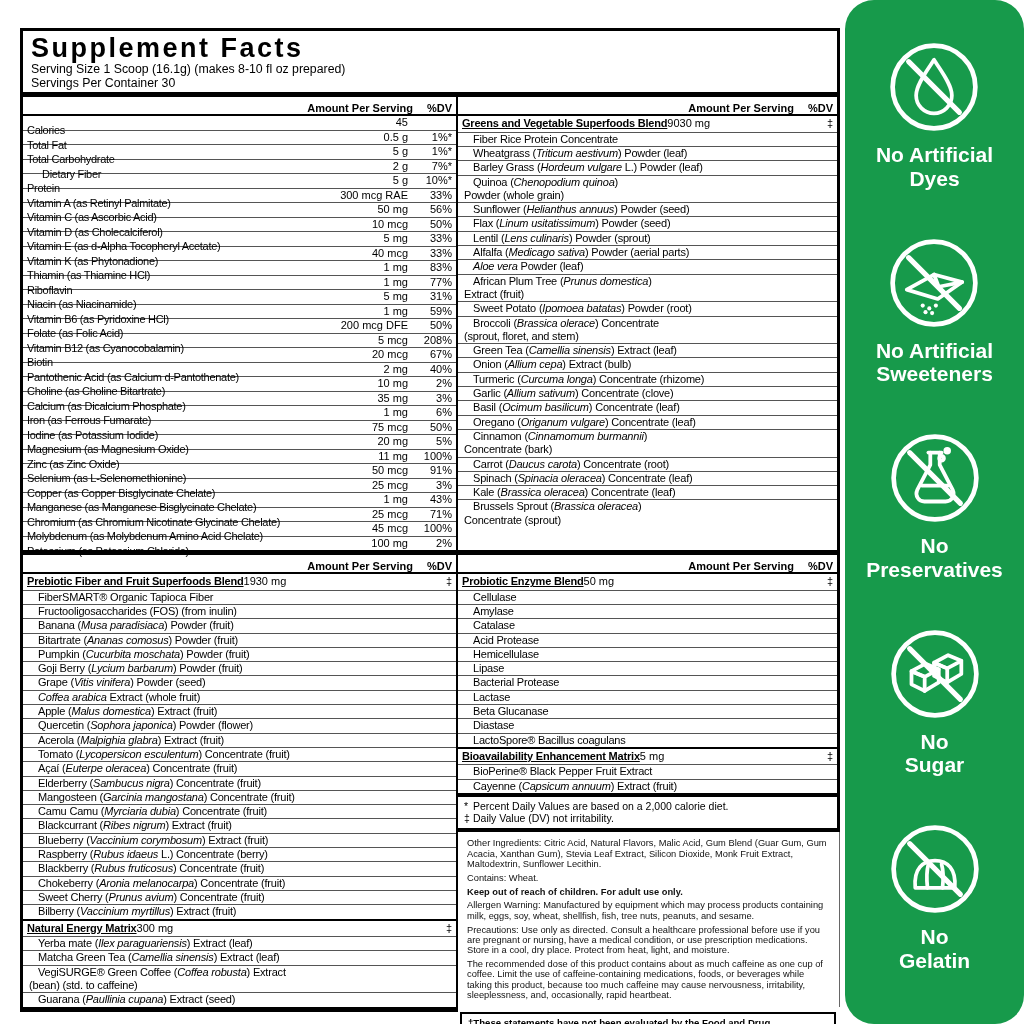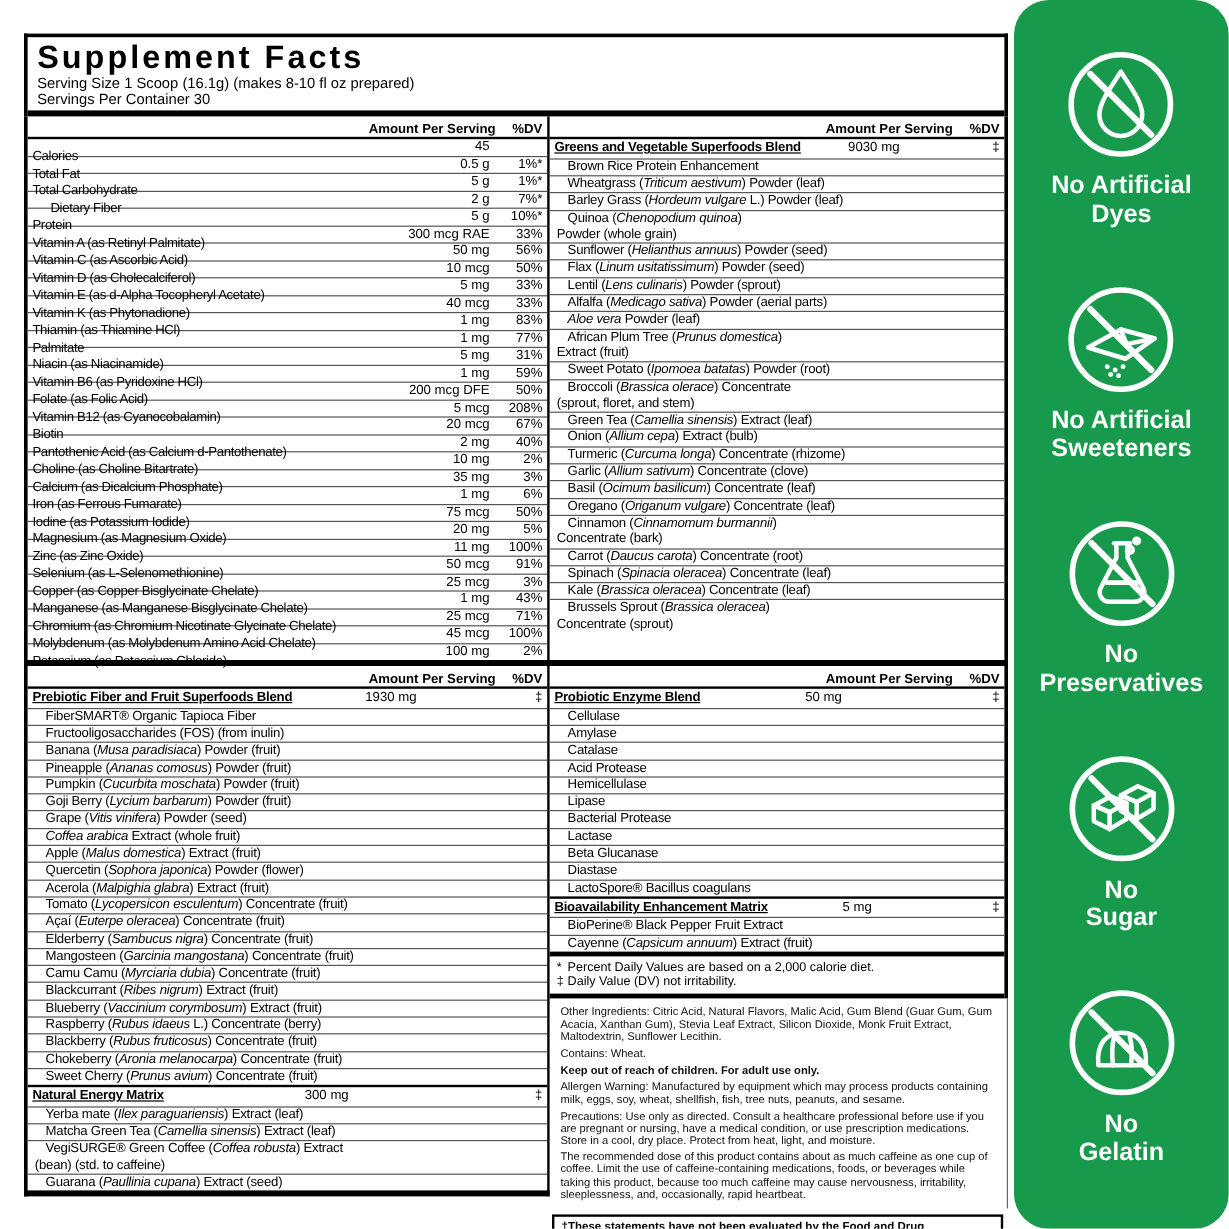--- a/index.html
+++ b/index.html
@@ -19,21 +19,21 @@
   .nrow{display:flex;align-items:center;height:13.5px;line-height:13.4px;font-size:11px;
         padding:0 4px;border-bottom:1px solid #555;}
   .nrow:last-child{border-bottom:none;}
   .nrow .n{white-space:nowrap;letter-spacing:-0.3px;margin-top:16px;}
   .nrow.ind .n{padding-left:15px;}
   .nrow .a{flex:1;text-align:right;}
   .nrow .d{width:44px;text-align:right;flex:none;}
   .bhead{display:flex;align-items:center;font-weight:bold;font-size:11px;height:15.5px;
          line-height:15px;padding:0 4px;border-bottom:1px solid #555;}
   .bhead .n{white-space:nowrap;letter-spacing:-0.2px;text-decoration:underline;}
-  .bhead .a{flex:1;text-align:center;font-weight:normal;}
+  .bhead .a{flex:1;text-align:left;font-weight:normal;}
   .bhead .d{width:44px;text-align:right;font-weight:normal;flex:none;}
   .sect .bhead{border-top:2.5px solid #000;}
   .item{font-size:11px;line-height:13.3px;padding:0 4px 0 6px;text-indent:9px;
         border-bottom:1px solid #555;white-space:pre-line;letter-spacing:-0.2px;}
   .items .item:last-child{border-bottom:none;}
   .midbar{height:5px;background:#000;}
   .bot{align-items:flex-start;}
   .bl{width:438px;box-sizing:border-box;border-left:3px solid #000;border-right:2px solid #000;
       border-bottom:5px solid #000;}
   .br{width:382px;box-sizing:border-box;}
@@ -128,21 +128,21 @@
             <span class="n">Vitamin K (as Phytonadione)</span>
             <span class="a">40 mcg</span>
             <span class="d">33%</span>
           </div>
           <div class="nrow">
             <span class="n">Thiamin (as Thiamine HCl)</span>
             <span class="a">1 mg</span>
             <span class="d">83%</span>
           </div>
           <div class="nrow">
-            <span class="n">Palmitate</span>
+            <span class="n">Riboflavin</span>
             <span class="a">1 mg</span>
             <span class="d">77%</span>
           </div>
           <div class="nrow">
             <span class="n">Niacin (as Niacinamide)</span>
             <span class="a">5 mg</span>
             <span class="d">31%</span>
           </div>
           <div class="nrow">
             <span class="n">Vitamin B6 (as Pyridoxine HCl)</span>
@@ -236,21 +236,21 @@
         <span>Amount Per Serving</span>
         <span>%DV</span>
       </div>
       <div class="blend">
         <div class="bhead">
           <span class="n">Greens and Vegetable Superfoods Blend</span>
           <span class="a">9030 mg</span>
           <span class="d">‡</span>
         </div>
         <div class="items">
-            <div class="item"><span>Brown Rice Protein Enhancement</span></div>
+            <div class="item"><span>Fiber Rice Protein Concentrate</span></div>
             <div class="item"><span>Wheatgrass (</span><i>Triticum aestivum</i><span>) Powder (leaf)</span></div>
             <div class="item"><span>Barley Grass (</span><i>Hordeum vulgare</i><span> L.) Powder (leaf)</span></div>
             <div class="item"><span>Quinoa (</span><i>Chenopodium quinoa</i><span>)
 Powder (whole grain)</span></div>
             <div class="item"><span>Sunflower (</span><i>Helianthus annuus</i><span>) Powder (seed)</span></div>
             <div class="item"><span>Flax (</span><i>Linum usitatissimum</i><span>) Powder (seed)</span></div>
             <div class="item"><span>Lentil (</span><i>Lens culinaris</i><span>) Powder (sprout)</span></div>
             <div class="item"><span>Alfalfa (</span><i>Medicago sativa</i><span>) Powder (aerial parts)</span></div>
             <div class="item"><i>Aloe vera</i><span> Powder (leaf)</span></div>
             <div class="item"><span>African Plum Tree (</span><i>Prunus domestica</i><span>)
@@ -287,39 +287,40 @@
       <div class="blend">
         <div class="bhead">
           <span class="n">Prebiotic Fiber and Fruit Superfoods Blend</span>
           <span class="a">1930 mg</span>
           <span class="d">‡</span>
         </div>
         <div class="items">
             <div class="item"><span>FiberSMART® Organic Tapioca Fiber</span></div>
             <div class="item"><span>Fructooligosaccharides (FOS) (from inulin)</span></div>
             <div class="item"><span>Banana (</span><i>Musa paradisiaca</i><span>) Powder (fruit)</span></div>
-            <div class="item"><span>Pineapple (</span><i>Ananas comosus</i><span>) Powder (fruit)</span></div>
+            <div class="item"><span>Bitartrate (</span><i>Ananas comosus</i><span>) Powder (fruit)</span></div>
             <div class="item"><span>Pumpkin (</span><i>Cucurbita moschata</i><span>) Powder (fruit)</span></div>
             <div class="item"><span>Goji Berry (</span><i>Lycium barbarum</i><span>) Powder (fruit)</span></div>
             <div class="item"><span>Grape (</span><i>Vitis vinifera</i><span>) Powder (seed)</span></div>
             <div class="item"><i>Coffea arabica</i><span> Extract (whole fruit)</span></div>
             <div class="item"><span>Apple (</span><i>Malus domestica</i><span>) Extract (fruit)</span></div>
             <div class="item"><span>Quercetin (</span><i>Sophora japonica</i><span>) Powder (flower)</span></div>
             <div class="item"><span>Acerola (</span><i>Malpighia glabra</i><span>) Extract (fruit)</span></div>
             <div class="item"><span>Tomato (</span><i>Lycopersicon esculentum</i><span>) Concentrate (fruit)</span></div>
             <div class="item"><span>Açaí (</span><i>Euterpe oleracea</i><span>) Concentrate (fruit)</span></div>
             <div class="item"><span>Elderberry (</span><i>Sambucus nigra</i><span>) Concentrate (fruit)</span></div>
             <div class="item"><span>Mangosteen (</span><i>Garcinia mangostana</i><span>) Concentrate (fruit)</span></div>
             <div class="item"><span>Camu Camu (</span><i>Myrciaria dubia</i><span>) Concentrate (fruit)</span></div>
             <div class="item"><span>Blackcurrant (</span><i>Ribes nigrum</i><span>) Extract (fruit)</span></div>
             <div class="item"><span>Blueberry (</span><i>Vaccinium corymbosum</i><span>) Extract (fruit)</span></div>
             <div class="item"><span>Raspberry (</span><i>Rubus idaeus</i><span> L.) Concentrate (berry)</span></div>
             <div class="item"><span>Blackberry (</span><i>Rubus fruticosus</i><span>) Concentrate (fruit)</span></div>
             <div class="item"><span>Chokeberry (</span><i>Aronia melanocarpa</i><span>) Concentrate (fruit)</span></div>
             <div class="item"><span>Sweet Cherry (</span><i>Prunus avium</i><span>) Concentrate (fruit)</span></div>
+            <div class="item"><span>Bilberry (</span><i>Vaccinium myrtillus</i><span>) Extract (fruit)</span></div>
           </div>
       </div>
       <div class="blend sect">
         <div class="bhead">
           <span class="n">Natural Energy Matrix</span>
           <span class="a">300 mg</span>
           <span class="d">‡</span>
         </div>
         <div class="items">
             <div class="item"><span>Yerba mate (</span><i>Ilex paraguariensis</i><span>) Extract (leaf)</span></div>

